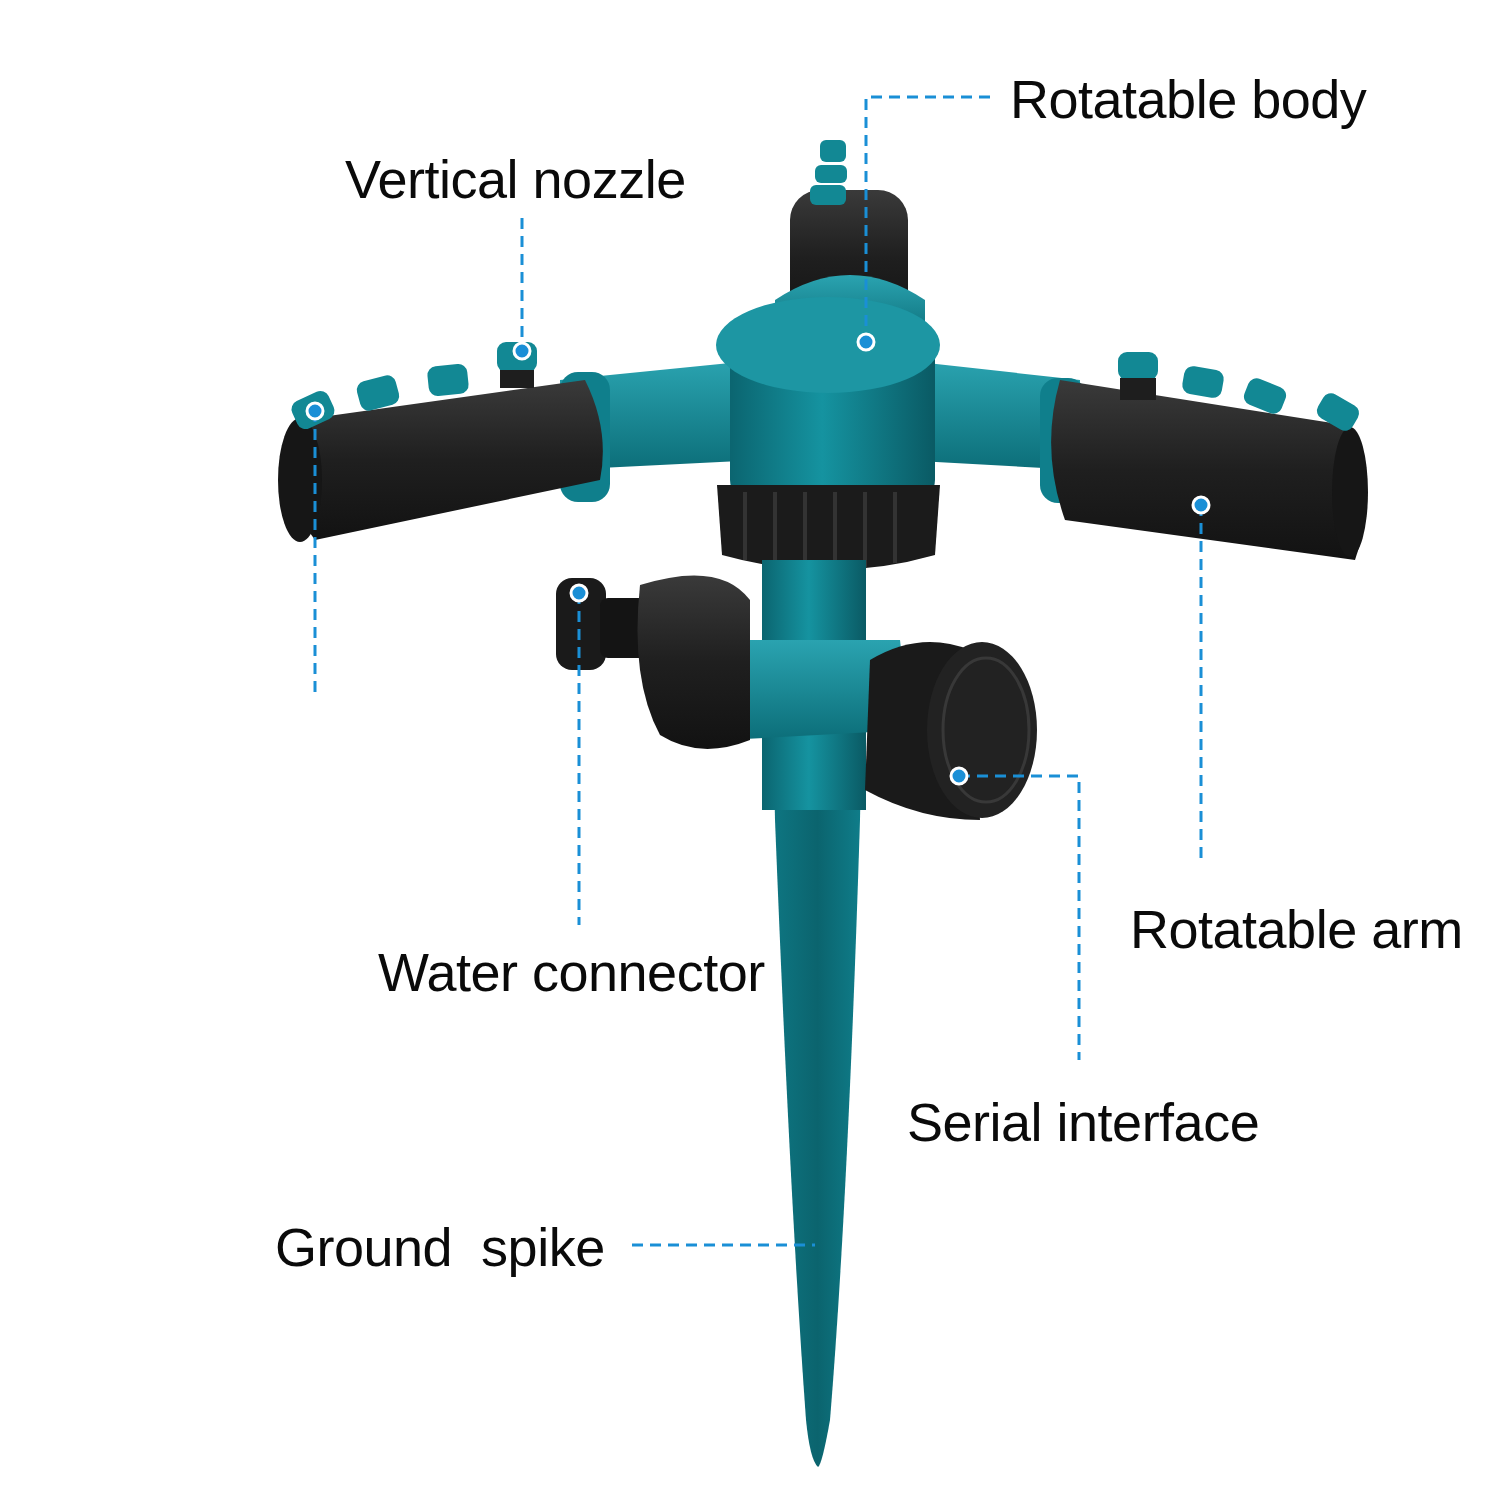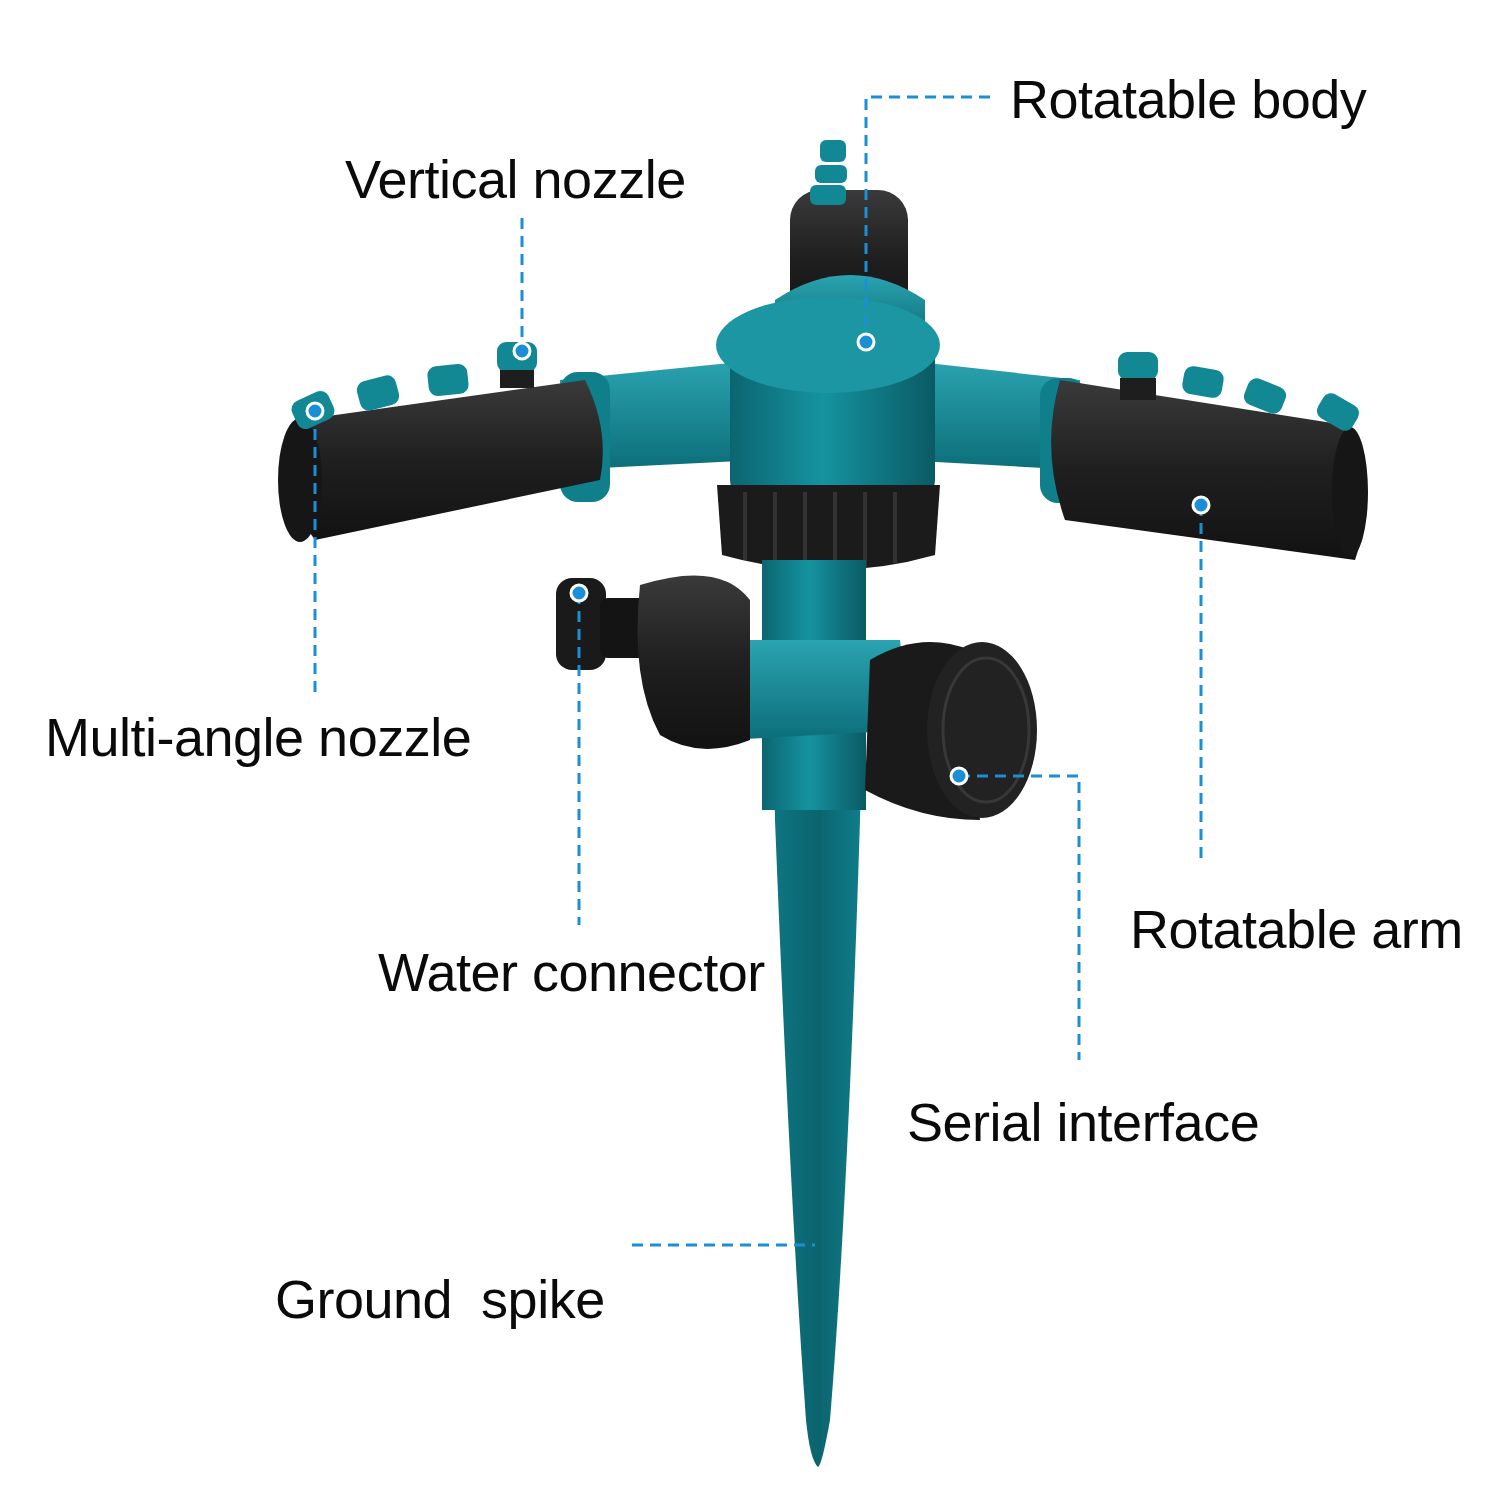--- a/index.html
+++ b/index.html
@@ -124,18 +124,17 @@
       <circle cx="522" cy="351" r="8" fill="#1a8fd6" stroke="#fff" stroke-width="3"></circle>
       <circle cx="315" cy="411" r="8" fill="#1a8fd6" stroke="#fff" stroke-width="3"></circle>
       <circle cx="579" cy="593" r="8" fill="#1a8fd6" stroke="#fff" stroke-width="3"></circle>
       <circle cx="1201" cy="505" r="8" fill="#1a8fd6" stroke="#fff" stroke-width="3"></circle>
       <circle cx="959" cy="776" r="8" fill="#1a8fd6" stroke="#fff" stroke-width="3"></circle>
     </g>
   </svg>
 
   <div class="label" style="left:1010px; top:72px;">Rotatable body</div>
   <div class="label" style="left:345px; top:152px;text-align:center;">Vertical nozzle</div>
-  <div class="label" style="left:45px; top:710px;">Multi-angle nozzle</div>
   <div class="label" style="left:330px; top:945px;margin-left:48px;">Water connector</div>
   <div class="label" style="left:907px; top:1095px;">Serial interface</div>
   <div class="label" style="left:1130px; top:902px;">Rotatable arm</div>
-  <div class="label" style="left:275px; top:1272px;">Ground  spike</div>
+  <div class="label" style="left:275px; top:1220px;">Ground  spike</div>
 </div>
 
 </body></html>

